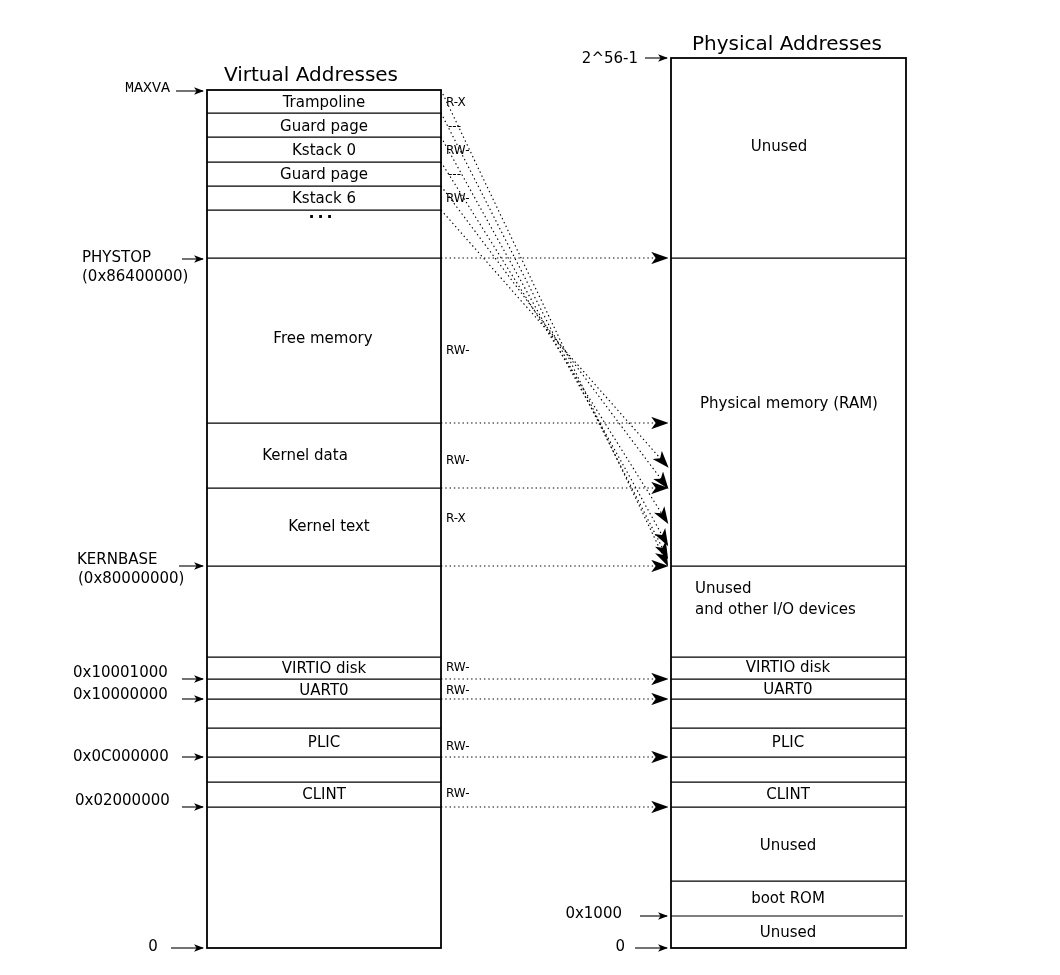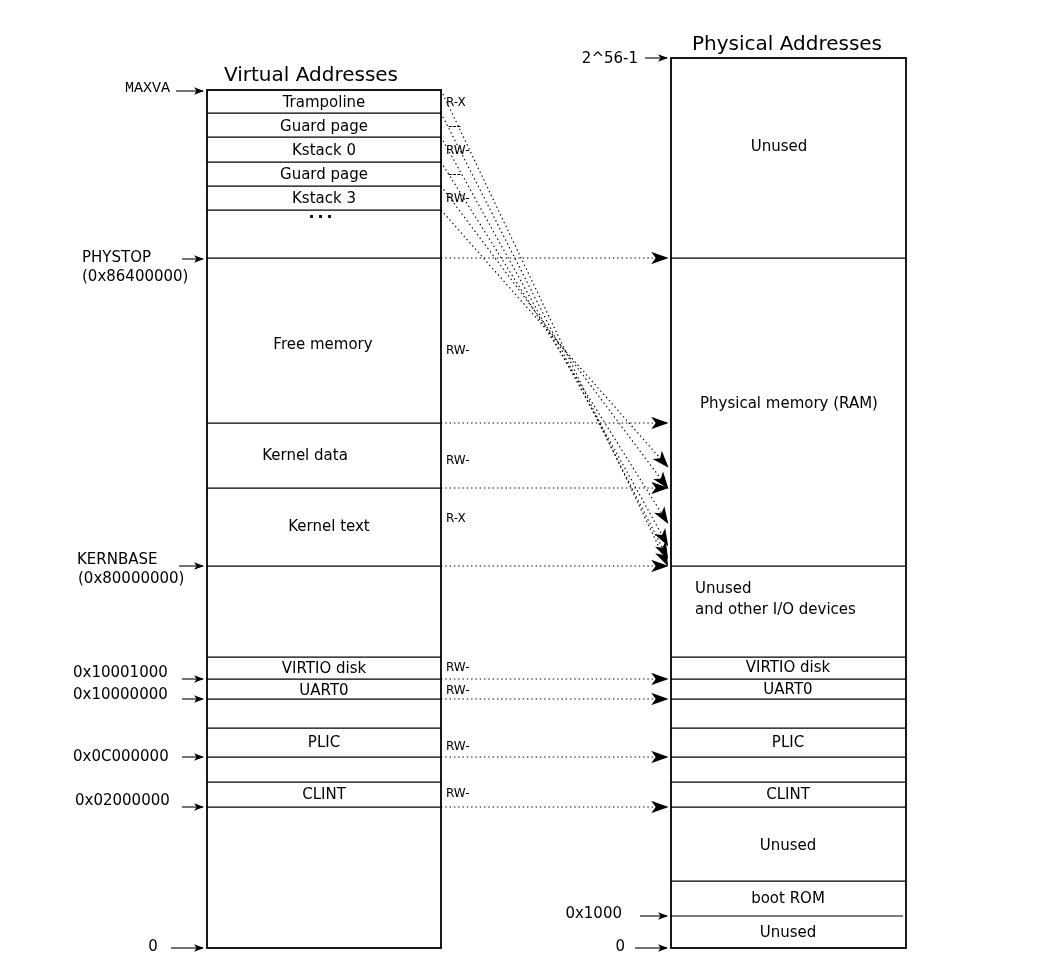--- a/index.html
+++ b/index.html
@@ -113,23 +113,23 @@
       </g>
     </g>
   </svg>
 
   <div class="lbl ctr title" style="left:311px;top:74px;">Virtual Addresses</div>
 
   <div class="lbl ctr" style="left:324px;top:102px;">Trampoline</div>
   <div class="lbl ctr" style="left:324px;top:126px;">Guard page</div>
   <div class="lbl ctr" style="left:324px;top:150px;">Kstack 0</div>
   <div class="lbl ctr" style="left:324px;top:174px;">Guard page</div>
-  <div class="lbl ctr" style="left:324px;top:198px;">Kstack 3</div>
+  <div class="lbl ctr" style="left:324px;top:198px;">Kstack 6</div>
   <div class="lbl ctr dots" style="left:322px;top:213px;">...</div>
-  <div class="lbl ctr" style="left:323px;top:338px;margin-top:6px;">Free memory</div>
+  <div class="lbl ctr" style="left:323px;top:338px;">Free memory</div>
   <div class="lbl ctr" style="left:305px;top:455px;">Kernel data</div>
   <div class="lbl ctr" style="left:329px;top:526px;">Kernel text</div>
   <div class="lbl ctr" style="left:324px;top:668px;">VIRTIO disk</div>
   <div class="lbl ctr" style="left:324px;top:690px;">UART0</div>
   <div class="lbl ctr" style="left:324px;top:742px;">PLIC</div>
   <div class="lbl ctr" style="left:324px;top:794px;">CLINT</div>
 
   <div class="lbl perm" style="left:446px;top:103px;">R-X</div>
   <div class="lbl perm" style="left:448px;top:127px;">---</div>
   <div class="lbl perm" style="left:446px;top:151px;">RW-</div>

